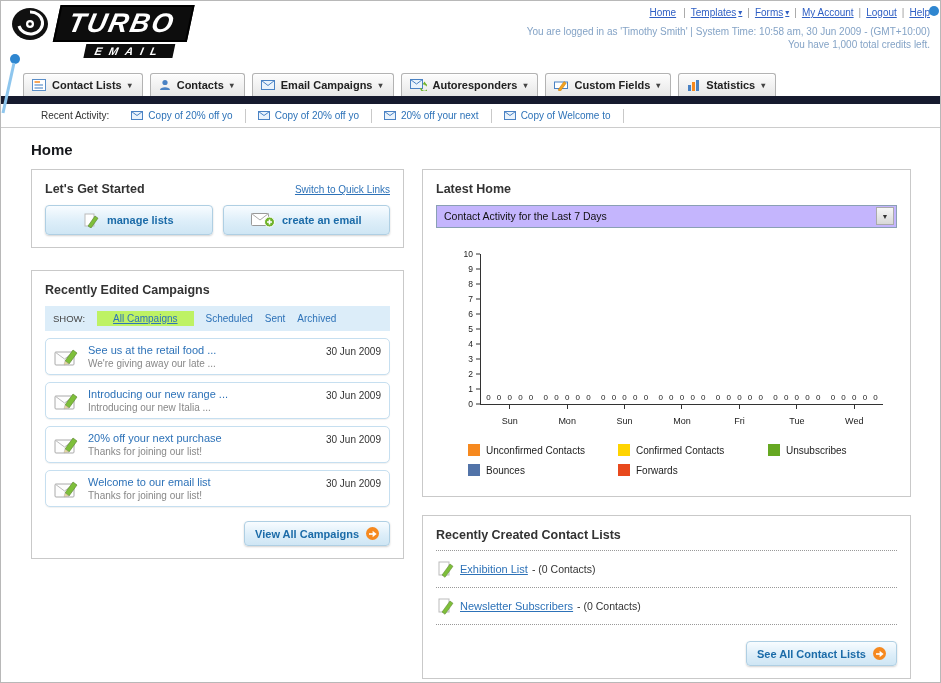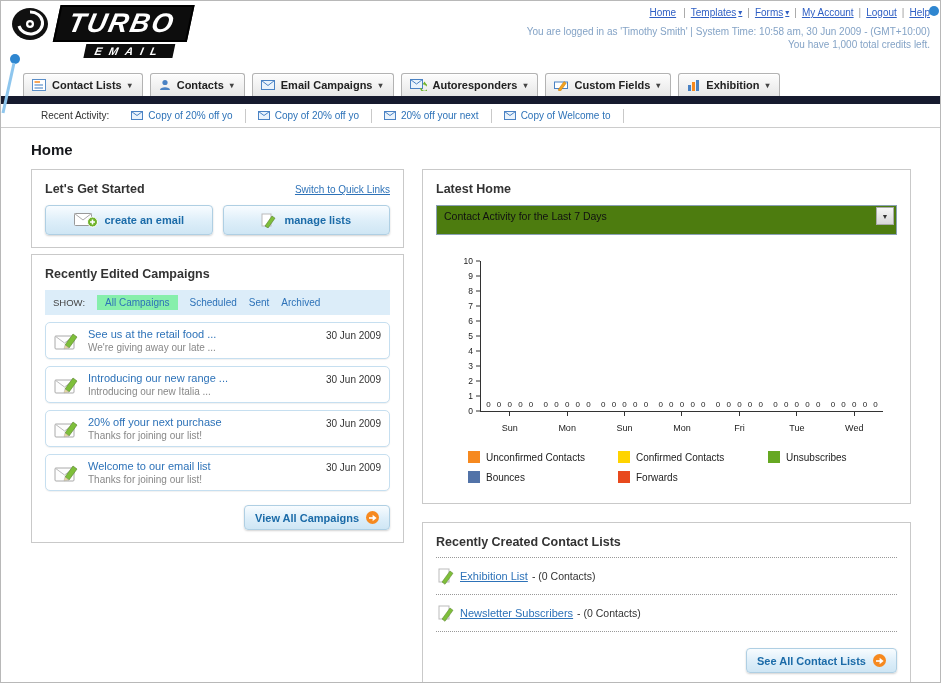--- a/index.html
+++ b/index.html
@@ -55,42 +55,42 @@
   .gs-head { display:flex; justify-content:space-between; align-items:baseline; }
   .switch-link { font-size:10px; color:#2d72b8; text-decoration:underline; cursor:pointer; }
   .gs-buttons { display:flex; gap:10px; margin-top:9px; }
   .btn-blue { display:inline-flex; align-items:center; justify-content:center; gap:7px;
               background:linear-gradient(#f8fcff,#ddeef9 55%,#cfe6f4); border:1px solid #afcfe3;
               border-radius:4px; color:#1b6ba8; font-weight:bold; font-size:11px; cursor:pointer;
               box-shadow:0 1px 2px rgba(0,0,0,0.18); }
   .gs-btn { flex:1; height:30px; }
 
   
-  .campaigns { margin-top:6px; }
+  .campaigns { margin-top:22px; }
   .filterbar { margin-top:9px; background:#dcedf9; padding:5px 8px; display:flex; align-items:center;
                gap:12px; font-size:10px; }
   .show-label { color:#444; font-size:9.5px; }
   .filter-link { color:#2d72b8; cursor:pointer; }
-  .filter-link.active { background:#86efac; padding:2px 8px; }
+  .filter-link.active { background:#bef264; padding:2px 16px;text-decoration:underline; }
   .camp-item { border:1px solid #c6dff0; border-radius:5px; padding:5px 8px; margin-top:7px;
                display:flex; gap:8px; align-items:center; background:#fff;
                box-shadow:0 1px 1px rgba(0,0,0,0.06); }
   .camp-text { flex:1; min-width:0; }
   .camp-title { display:block; font-size:11px; color:#2d72b8; cursor:pointer; margin-bottom:2px; }
   .camp-sub { font-size:10px; color:#888; }
   .camp-date { font-size:10px; color:#333; white-space:nowrap; align-self:flex-start; margin-top:2px; }
   .view-row { display:flex; justify-content:flex-end; margin-top:14px; }
   .btn-small { padding:5px 10px; }
   .arrow-circle { width:13px; height:13px; border-radius:50%; background:#f6891f;
                   display:inline-flex; align-items:center; justify-content:center; flex:none; }
 
   
   .stats-select { margin-top:9px; height:20px; border:1px solid #8aa0b4; display:flex; align-items:center;
-                  justify-content:space-between; padding:0 2px 8px 7px; font-size:10.5px; color:#111;
-                  background:#4d7c0f; cursor:pointer; }
+                  justify-content:space-between; padding:0 2px 1px 7px; font-size:10.5px; color:#111;
+                  background:#c4b5fd; cursor:pointer; }
   .select-arrow-btn { width:16px; height:16px; background:linear-gradient(#f7f7f7,#d8d8d8);
                       border:1px solid #aaa; display:flex; align-items:center; justify-content:center;
                       font-size:7px; color:#333; }
   .chart { margin:26px 0 0 18px; }
   .chart-body { display:flex; }
   .chart-yaxis { position:relative; width:26px; height:150px; flex:none; }
   .y-label { position:absolute; right:7px; transform:translateY(-50%); font-size:8.5px; color:#222; }
   .y-tick { position:absolute; right:0; width:4px; height:1px; background:#333; transform:translateY(-50%); }
   .chart-plot { position:relative; flex:1; height:150px; border-left:1px solid #333;
                 border-bottom:1px solid #333; display:flex; margin-right:14px; }
@@ -232,21 +232,21 @@
       <span class="chev">▾</span>
     </div>
     <div class="tab">
       <span class="icon">
         <svg width="13" height="12">
             <rect x="1" y="6" width="3" height="6" fill="#4a82c4"></rect>
             <rect x="5" y="3" width="3" height="9" fill="#f6891f"></rect>
             <rect x="9" y="1" width="3" height="11" fill="#4a82c4"></rect>
           </svg>
       </span>
-      <span>Exhibition</span>
+      <span>Statistics</span>
       <span class="chev">▾</span>
     </div>
   </div>
   <div class="darkbar"></div>
 
   <div class="activity">
     <span class="ra-label">Recent Activity:</span>
     <span class="ra-item">
       <span class="icon">
           <svg width="12" height="9">
@@ -291,39 +291,39 @@
     <div class="columns">
 
       <div class="col-left">
 
         <div class="panel">
           <div class="gs-head">
             <span class="panel-title">Let's Get Started</span>
             <a class="switch-link">Switch to Quick Links</a>
           </div>
           <div class="gs-buttons">
+            <button class="btn-blue gs-btn">
+              <span class="icon">
+                <svg width="16" height="16" viewBox="0 0 16 16">
+                    <rect x="1" y="2" width="9" height="12" fill="#fff" stroke="#bbb"></rect>
+                    <path d="M4 14 L11 4 L14 6.2 L7 16 Z" fill="#7ebf3a" stroke="#567d2a" stroke-width="0.6"></path>
+                  </svg>
+              </span>
+              <span>manage lists</span>
+            </button>
             <button class="btn-blue gs-btn">
               <span class="icon">
                 <svg width="24" height="16" viewBox="0 0 24 16">
                     <rect x="0.5" y="1.5" width="17" height="12" rx="1" fill="#fff" stroke="#999"></rect>
                     <path d="M0.5 1.5 L9 8 L17.5 1.5" fill="none" stroke="#aaa"></path>
                     <circle cx="18.5" cy="10" r="5" fill="#6fb32b" stroke="#fff"></circle>
                     <path d="M18.5 7.5 V12.5 M16 10 H21" stroke="#fff" stroke-width="1.6"></path>
                   </svg>
               </span>
               <span>create an email</span>
-            </button>
-            <button class="btn-blue gs-btn">
-              <span class="icon">
-                <svg width="16" height="16" viewBox="0 0 16 16">
-                    <rect x="1" y="2" width="9" height="12" fill="#fff" stroke="#bbb"></rect>
-                    <path d="M4 14 L11 4 L14 6.2 L7 16 Z" fill="#7ebf3a" stroke="#567d2a" stroke-width="0.6"></path>
-                  </svg>
-              </span>
-              <span>manage lists</span>
             </button>
           </div>
         </div>
 
         <div class="panel campaigns">
           <div class="panel-title">Recently Edited Campaigns</div>
           <div class="filterbar">
             <span class="show-label">SHOW:</span>
             <a class="filter-link active">All Campaigns</a>
             <a class="filter-link">Scheduled</a>

